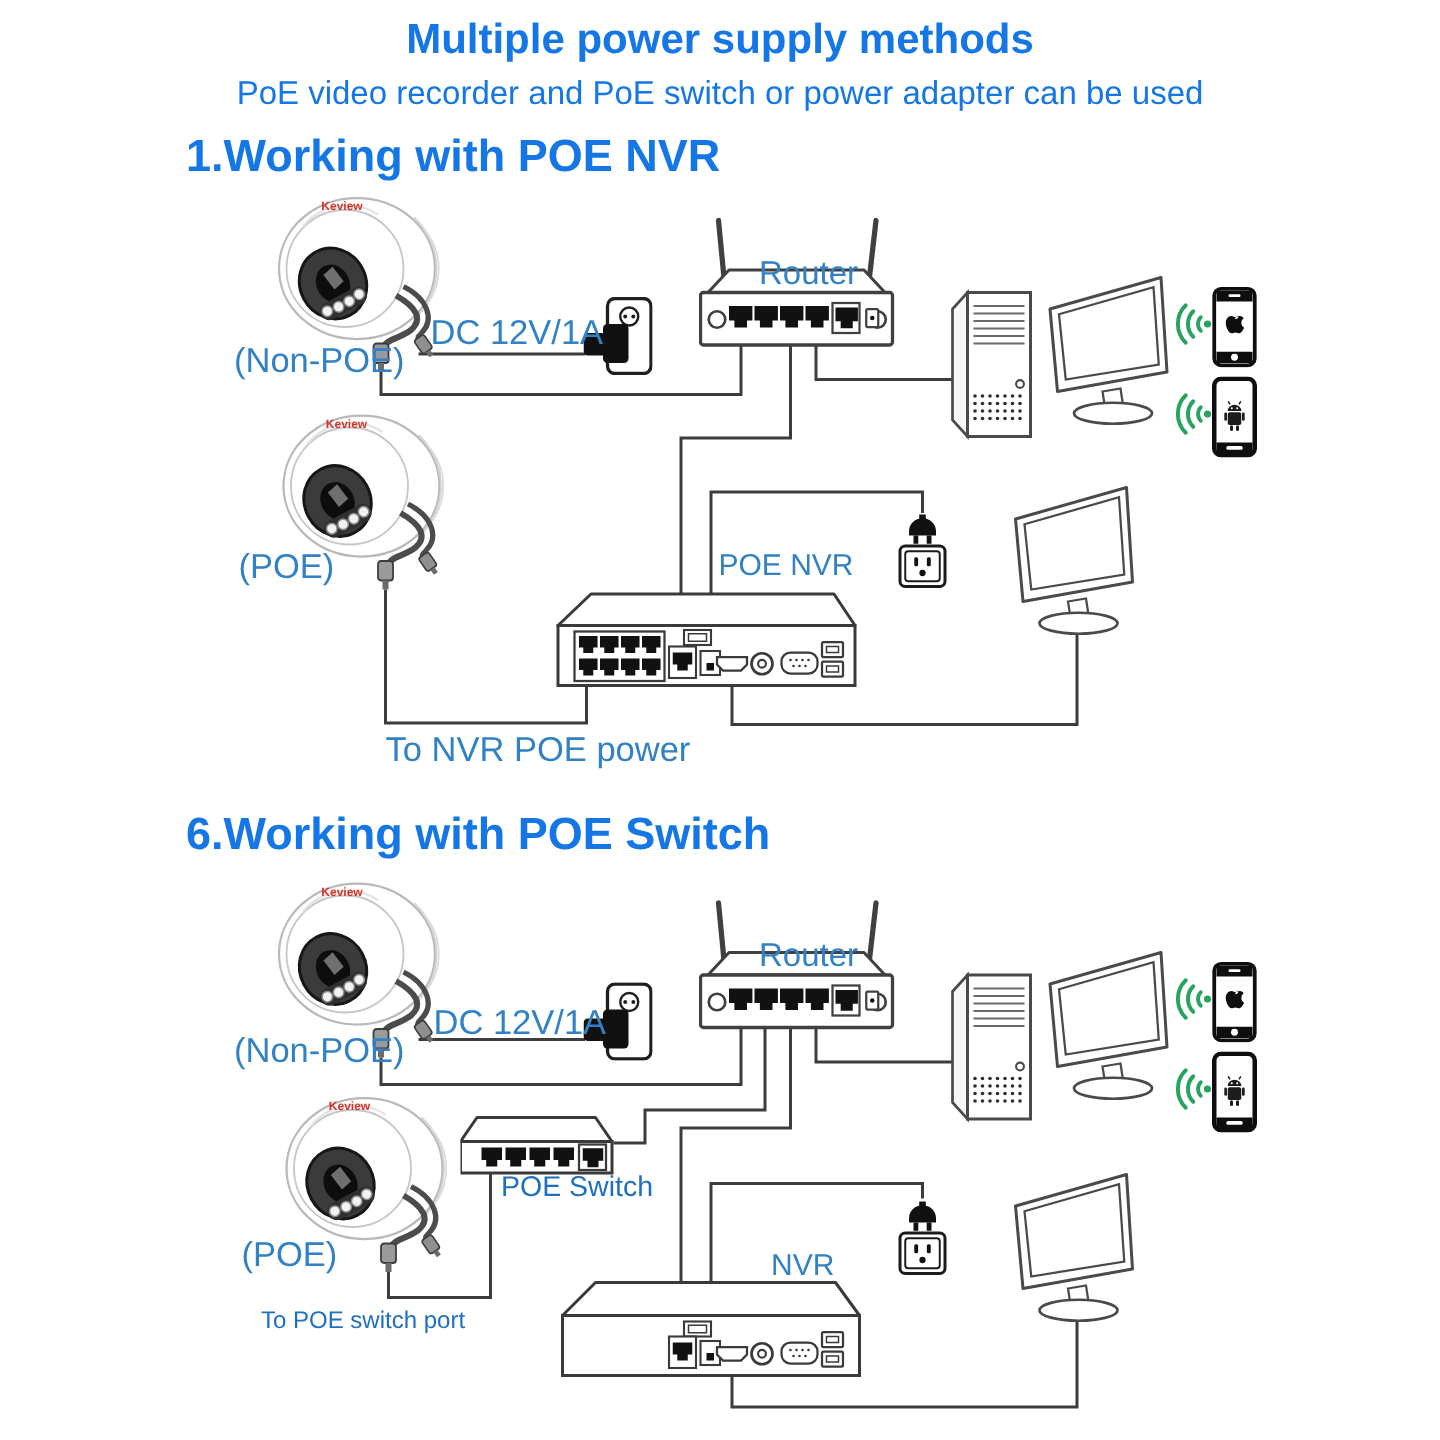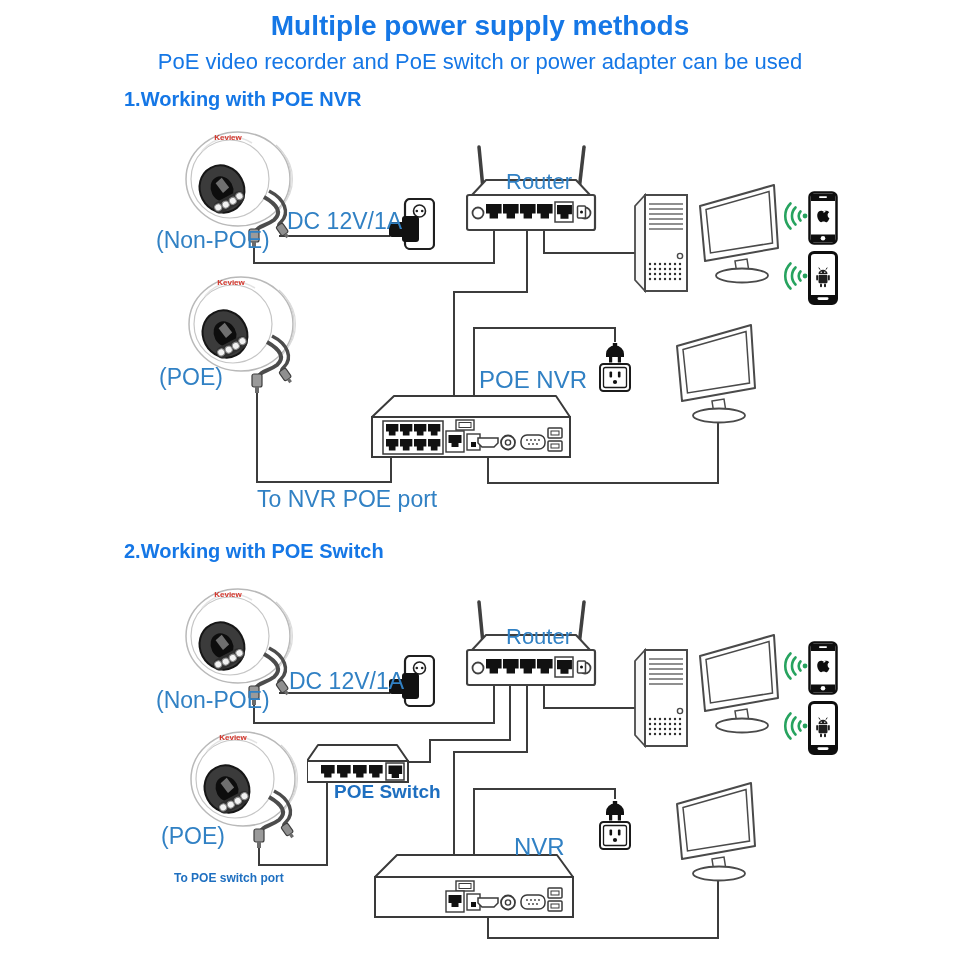--- a/index.html
+++ b/index.html
@@ -4,26 +4,26 @@
 <style>
   html,body{margin:0;padding:0;background:#fff}
   .stage{position:relative;width:960px;height:960px;background:#fff;overflow:hidden;
          font-family:"Liberation Sans",sans-serif}
   .stage svg.canvas{position:absolute;left:0;top:0}
   .t{position:absolute;white-space:nowrap;line-height:1.15}
   .title{left:0;top:10px;width:100%;text-align:center;font-size:28px;font-weight:bold;
          color:var(--heading_blue,#1577e6)}
   .subtitle{left:0;top:49px;width:100%;text-align:center;font-size:22px;
          color:var(--heading_blue,#1577e6)}
-  .sec{font-size:20px;font-weight:bold;color:var(--heading_blue,#1577e6)}
+  .sec{font-size:30px;font-weight:bold;color:var(--heading_blue,#1577e6)}
   .lbl{font-size:23px;color:var(--label_blue,#3181c4)}
   .lbl-lg{font-size:22px;color:var(--label_blue,#3181c4)}
-  .lbl-xl{font-size:24px;color:var(--label_blue,#3181c4)}
-  .lbl-b{font-size:19px;font-weight:bold;color:var(--bold_label_blue,#1e6fc0)}
-  .lbl-bxl{font-size:12px;font-weight:bold;color:var(--bold_label_blue,#1e6fc0)}
+  .lbl-xl{font-size:20px;color:var(--label_blue,#3181c4)}
+  .lbl-b{font-size:19px;font-weight:normal;color:var(--bold_label_blue,#1e6fc0)}
+  .lbl-bxl{font-size:16px;font-weight:normal;color:var(--bold_label_blue,#1e6fc0)}
   .wire{fill:none;stroke:var(--line,#3c3c3c);stroke-width:2}
   .wifi-use{color:var(--wifi_green,#27a35f)}
   .logo{fill:var(--logo_red,#d4352b);font-size:8px;font-weight:bold;text-anchor:middle}
 </style>
 </head>
 <body>
 
 <div class="stage">
 
 <svg class="canvas" width="960" height="960" viewBox="0 0 960 960">
@@ -322,23 +322,23 @@
 
 <div class="t subtitle">PoE video recorder and PoE switch or power adapter can be used</div>
 <div class="t title">Multiple power supply methods</div>
 
 <div class="t sec" style="left:124px;top:88px">1.Working with POE NVR</div>
 <div class="t lbl" style="left:156px;top:227px">(Non-POE)</div>
 <div class="t lbl" style="left:287px;top:208px">DC 12V/1A</div>
 <div class="t lbl-lg" style="left:506px;top:169px">Router</div>
 <div class="t lbl" style="left:159px;top:364px">(POE)</div>
 <div class="t lbl-xl" style="left:479px;top:366px">POE NVR</div>
-<div class="t lbl" style="left:257px;top:486px">To NVR POE port</div>
-
-<div class="t sec" style="left:124px;top:540px">2.Working with POE Switch</div>
+<div class="t lbl" style="left:257px;top:486px">To NVR POE power</div>
+
+<div class="t sec" style="left:124px;top:540px">6.Working with POE Switch</div>
 <div class="t lbl" style="left:156px;top:687px">(Non-POE)</div>
 <div class="t lbl" style="left:289px;top:668px">DC 12V/1A</div>
 <div class="t lbl-lg" style="left:506px;top:624px">Router</div>
 <div class="t lbl-b" style="left:334px;top:781px">POE Switch</div>
 <div class="t lbl" style="left:161px;top:823px">(POE)</div>
 <div class="t lbl-xl" style="left:514px;top:833px">NVR</div>
 <div class="t lbl-bxl" style="left:174px;top:872px">To POE switch port</div>
 
 </div>
 

